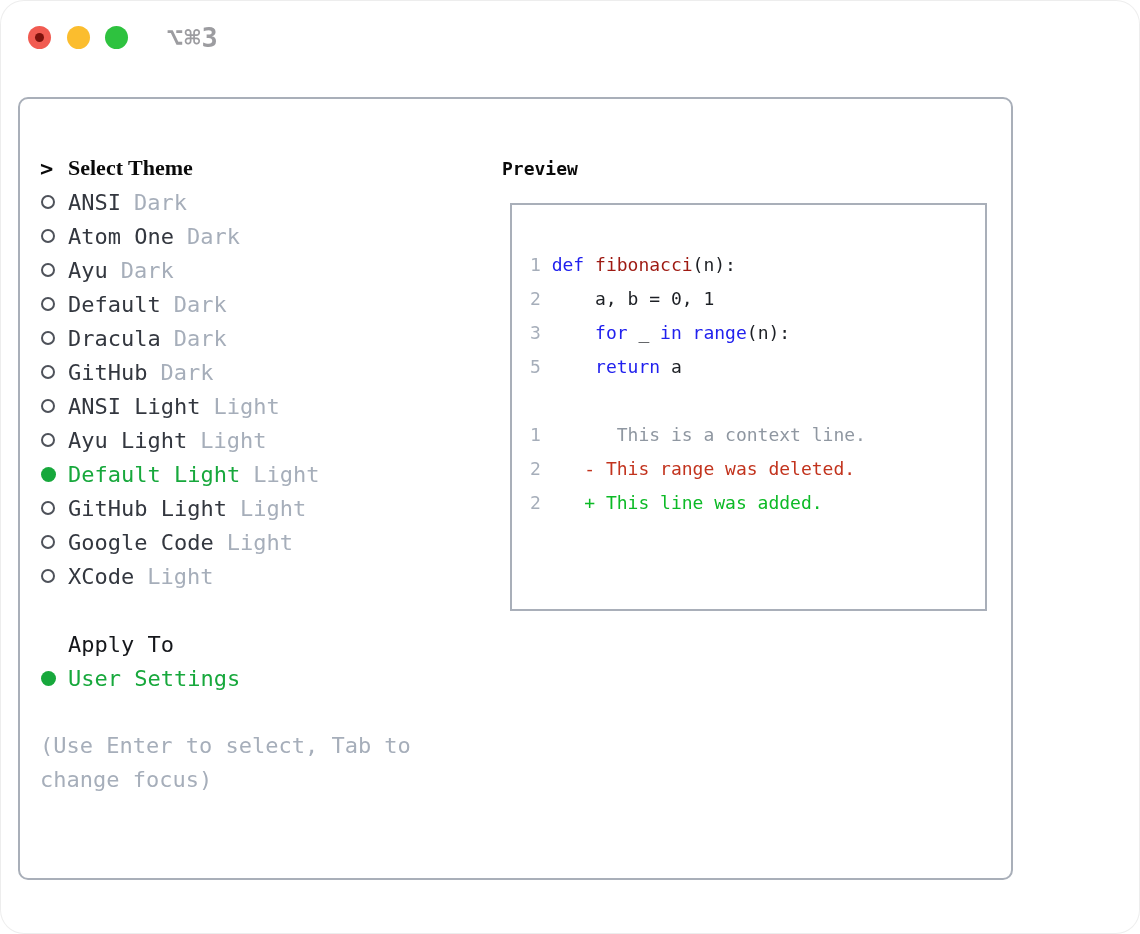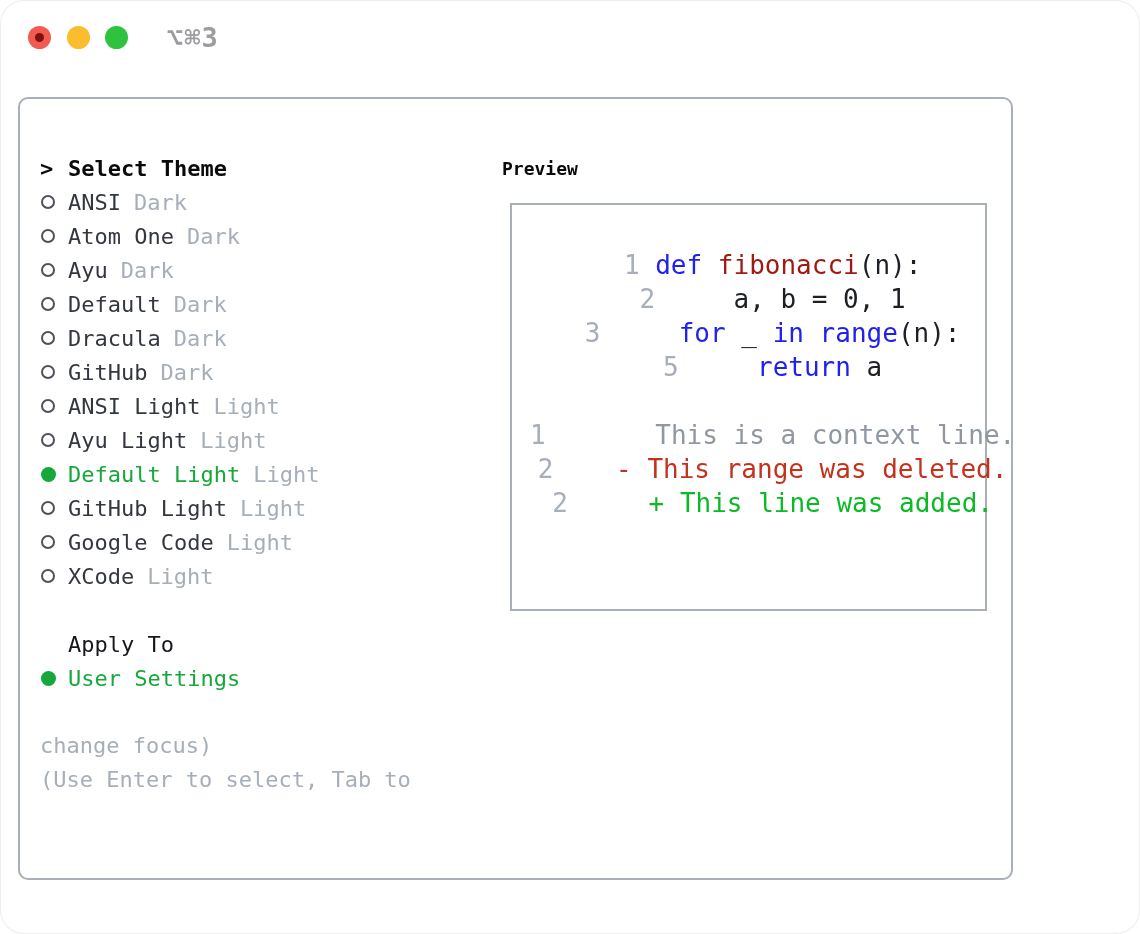--- a/index.html
+++ b/index.html
@@ -29,43 +29,43 @@
   .dialog{
     position:absolute;left:18px;top:97px;width:995px;height:783px;
     border:2px solid var(--border);border-radius:10px;background:#fff;
   }
   .left-col{position:absolute;left:20px;top:52px;}
   .row{display:flex;align-items:center;height:34px;font-size:22px;white-space:pre;}
   .marker{width:28px;flex:0 0 28px;display:flex;align-items:center;}
   .prompt{font-weight:700;color:#0a0a0a;font-size:22px;}
   .radio{width:14px;height:14px;border-radius:50%;border:2px solid #4e525a;margin-left:1px;}
   .radio.sel{width:15px;height:15px;border:none;background:var(--accent);}
-  .hdr{font-weight:700;color:#0a0a0a;}
+  .hdr{font-weight:700;color:#0a0a0a;font-family:Liberation Serif, serif;}
   .name{color:var(--dark);}
   .name.sel{color:var(--accent);}
   .suffix{color:var(--muted);margin-left:13px;}
   .spacer{height:34px;}
   .apply-hdr{color:#15171b;}
   .hint{margin-top:34px;font-size:22px;line-height:34px;color:var(--muted);}
   
   .preview-hdr{position:absolute;left:482px;top:52px;height:34px;display:flex;align-items:center;
     font-size:18px;font-weight:700;color:#0a0a0a;}
   .preview-box{
     position:absolute;left:490px;top:104px;width:477px;height:408px;
     border:2px solid var(--border);background:#fff;
   }
-  .code{position:absolute;left:18px;top:43px;font-size:26px;line-height:34px;text-align:center;}
+  .code{position:absolute;left:18px;top:43px;font-size:18px;line-height:34px;}
   .code-line{height:34px;white-space:pre;}
   .tok-num{color:var(--muted);}
   .tok-kw{color:var(--kw);}
   .tok-fn{color:var(--fn);}
   .tok-plain{color:var(--plain);}
   .tok-ctx{color:var(--ctx);}
   .tok-del{color:var(--del);}
-  .tok-add{color:var(--add);margin-left:18px;}
+  .tok-add{color:var(--add);}
 </style>
 </head>
 <body>
 
 <div class="window">
   <div class="dot dot-close">
     <span class="inner"></span>
   </div>
   <div class="dot dot-min"></div>
   <div class="dot dot-zoom"></div>
@@ -99,22 +99,22 @@
       <div class="row">
         <span class="marker"></span>
         <span class="apply-hdr">Apply To</span>
       </div>
 
       <div id="apply-list">
           <div class="row"><span class="marker"><span class="radio sel"></span></span><span class="name sel">User Settings</span></div>
         </div>
 
       <div class="hint">
+        <div>(Use Enter to select, Tab to</div>
         <div>change focus)</div>
-        <div>(Use Enter to select, Tab to</div>
       </div>
     </div>
 
     <div class="preview-hdr">Preview</div>
 
     <div class="preview-box">
       <div class="code" id="code">
           <div class="code-line"><span class="tok-num">1 </span><span class="tok-kw">def</span><span class="tok-plain"> </span><span class="tok-fn">fibonacci</span><span class="tok-plain">(n):</span></div>
           <div class="code-line"><span class="tok-num">2 </span><span class="tok-plain">    a, b = 0, 1</span></div>
           <div class="code-line"><span class="tok-num">3 </span><span class="tok-plain">    </span><span class="tok-kw">for</span><span class="tok-plain"> _ </span><span class="tok-kw">in</span><span class="tok-plain"> </span><span class="tok-kw">range</span><span class="tok-plain">(n):</span></div>

